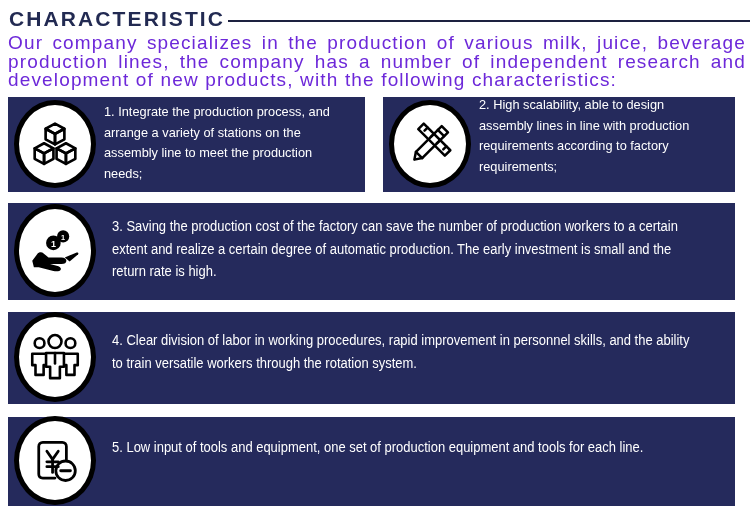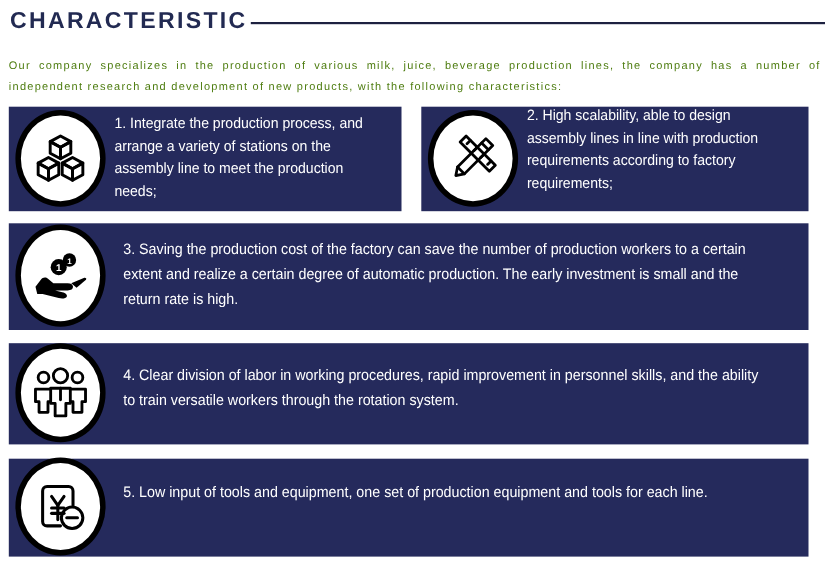--- a/index.html
+++ b/index.html
@@ -40,26 +40,26 @@
   .title-rule {
     flex: 1 1 auto;
     height: 2px;
     background: #1d2140;
     margin-left: 3px;
     margin-top: 3px;
   }
 
   .intro {
     position: absolute;
-    left: 8px; top: 52px;
+    left: 8px; top: 34px;
     width: 738px;
-    font-size: 10px;
+    font-size: 19px;
     letter-spacing: 1.15px;
     line-height: 18.6px;
-    color: #4d7c0f;
+    color: #6d28d9;
     text-align: justify;
   }
 
   
   .card {
     position: absolute;
     background: #252a5c;
     overflow: hidden;
   }
   .card-text {

